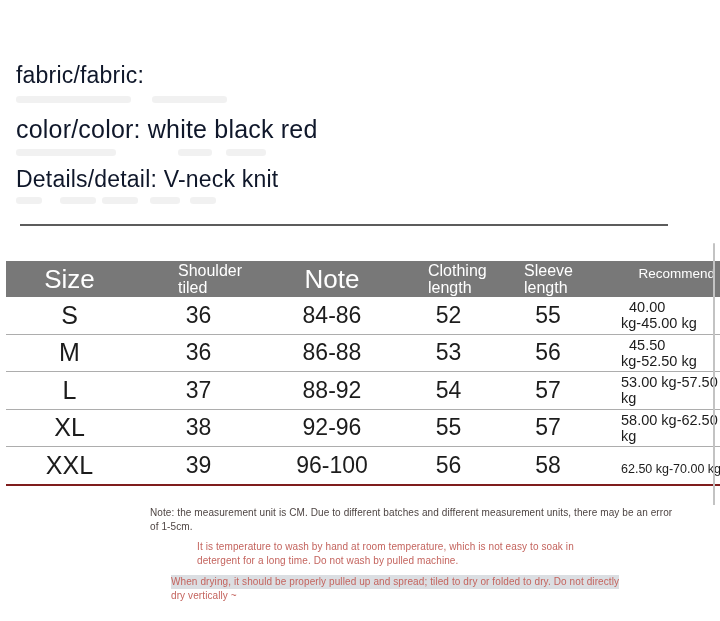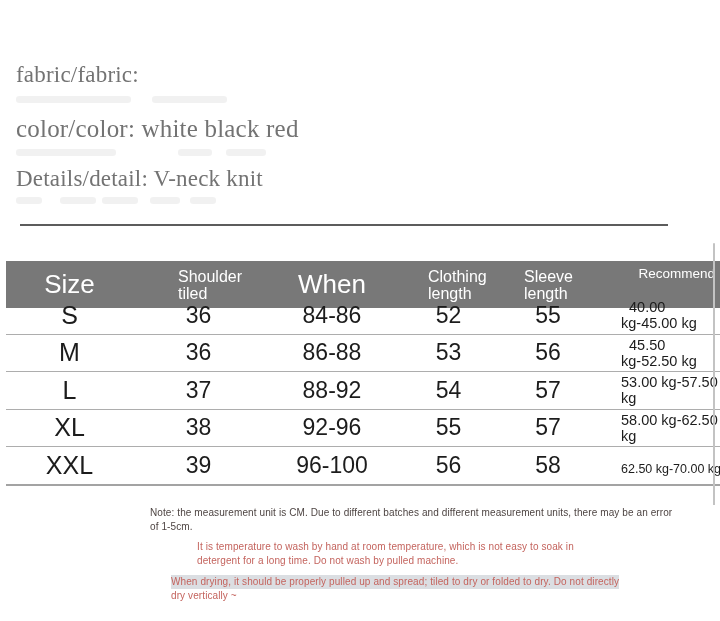--- a/index.html
+++ b/index.html
@@ -1,44 +1,44 @@
 <!DOCTYPE html>
 <html><head>
 <meta charset="utf-8">
 <style>
   html,body{margin:0;padding:0;background:#ffffff;}
   .canvas{
     position:relative;width:720px;height:621px;background:#ffffff;overflow:hidden;
     font-family:"Liberation Sans", sans-serif;color:#1c1c1c;
   }
   
-  .info-line{position:absolute;left:16px;color:#737373;letter-spacing:0.2px;white-space:nowrap;font-family:Liberation Serif, serif;}
+  .info-line{position:absolute;left:16px;color:#0f172a;letter-spacing:0.2px;white-space:nowrap;}
   .info-fabric{top:62px;font-size:23px;}
   .info-color{top:115px;font-size:25px;}
   .info-details{top:166px;font-size:23px;}
   .smudge{position:absolute;height:7px;border-radius:3px;background:rgba(0,0,0,0.055);}
   
   .divider{position:absolute;left:20px;top:224px;width:648px;height:2px;background:#5c5c5c;}
   
   .tbl-grid{display:grid;grid-template-columns:127px 131px 136px 97px 102px 1fr;}
   .tbl-header{
-    position:absolute;left:6px;top:261px;width:714px;height:47px;
+    position:absolute;left:6px;top:261px;width:714px;height:36px;
     background:#787878;color:#ffffff;align-items:center;
   }
   .h-size{font-size:26px;text-align:center;}
   .h-small{font-size:16px;line-height:17px;}
   .h-shoulder{padding-left:45px;}
   .h-bust{font-size:26px;text-align:center;}
   .h-clothing{padding-left:28px;}
   .h-sleeve{padding-left:27px;}
   .h-recommend{font-size:13.5px;text-align:right;padding-right:5px;align-self:start;padding-top:5px;white-space:nowrap;overflow:hidden;}
   .h-wrap{display:block;width:72px;}
   .tbl-body{position:absolute;left:6px;top:297px;width:714px;}
   .tbl-row{height:36.5px;align-items:center;border-bottom:1px solid #adadad;}
-  .tbl-row:last-child{border-bottom:2px solid #a3a3a3;}
+  .tbl-row:last-child{border-bottom:2px solid #7f1d1d;}
   .c-size{font-size:25px;text-align:center;}
   .c-num{font-size:23px;text-align:center;}
   .c-rec{font-size:14.5px;line-height:16px;text-align:left;padding-left:22px;white-space:nowrap;}
   .c-rec-small{font-size:12.5px;margin-top:7px;}
   
   .edge-strip{position:absolute;left:713px;top:243px;width:2px;height:262px;background:#c3c3c3;border-radius:2px 2px 0 0;}
   
   .note{position:absolute;font-size:10px;line-height:13.5px;letter-spacing:0.1px;}
   .note span{display:block;}
   .note-measurement{left:150px;top:506px;color:#4e4543;}
@@ -66,21 +66,21 @@
   <div class="smudge" style="left:150px;top:197px;width:30px;"></div>
   <div class="smudge" style="left:190px;top:197px;width:26px;"></div>
 
   <div class="divider"></div>
 
   <div class="tbl-header tbl-grid">
     <div class="h-size">Size</div>
     <div class="h-small h-shoulder">
         <span class="h-wrap">Shoulder tiled</span>
       </div>
-    <div class="h-bust">When</div>
+    <div class="h-bust">Note</div>
     <div class="h-small h-clothing">
         <span class="h-wrap">Clothing length</span>
       </div>
     <div class="h-small h-sleeve">
         <span class="h-wrap">Sleeve length</span>
       </div>
     <div class="h-recommend">Recommend</div>
   </div>
 
   <div class="tbl-body">

